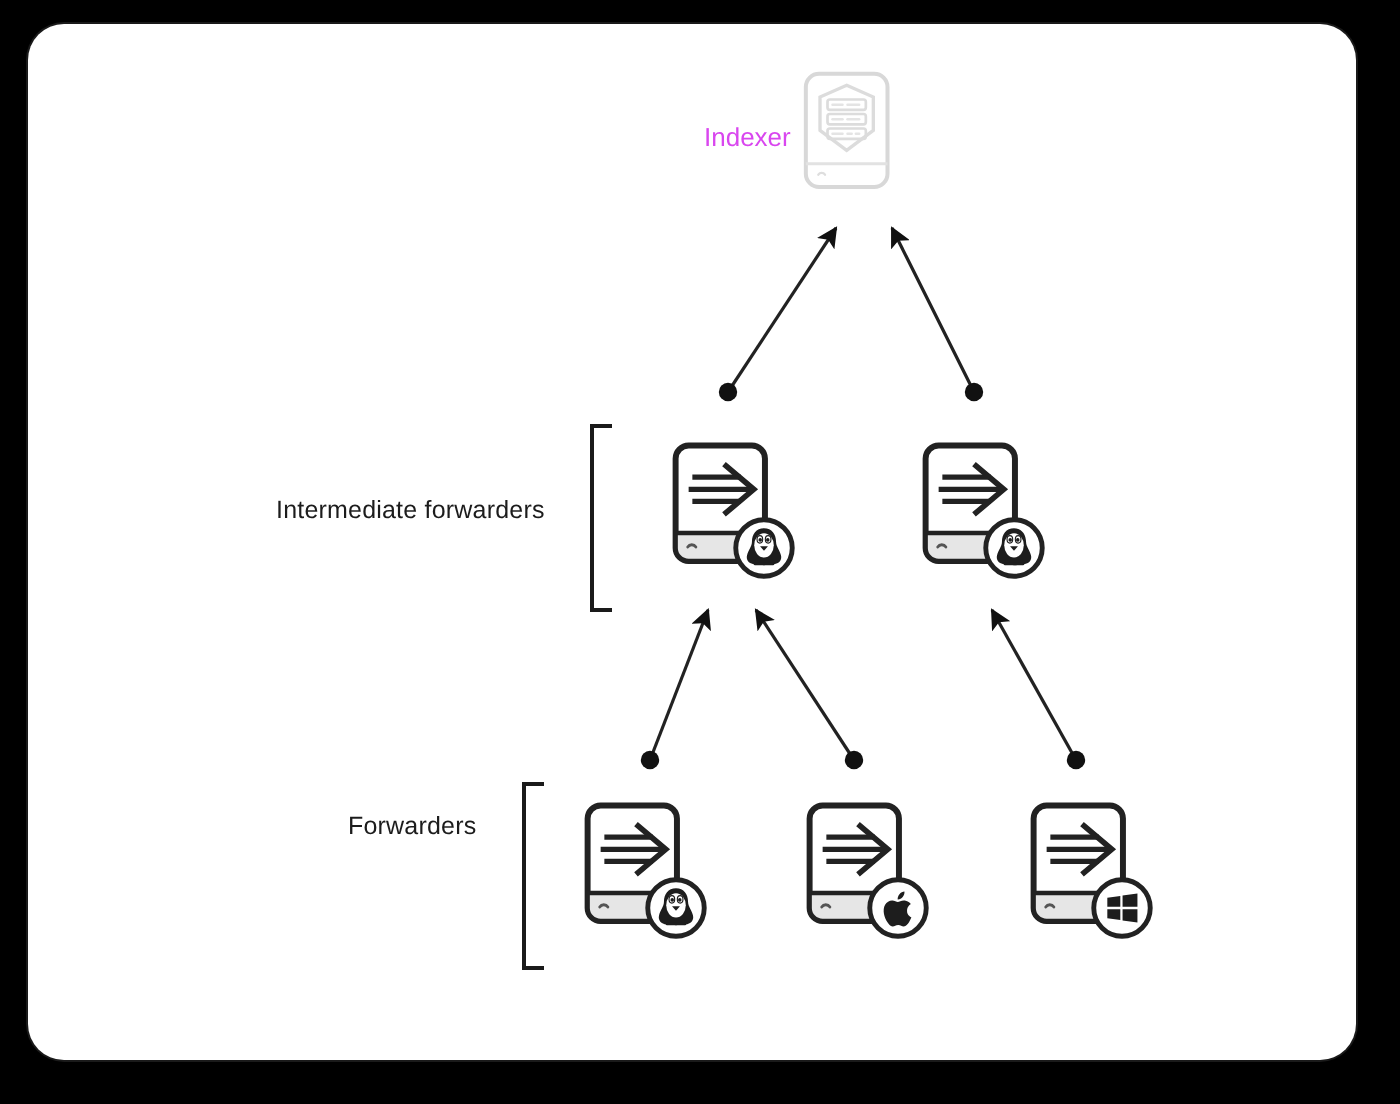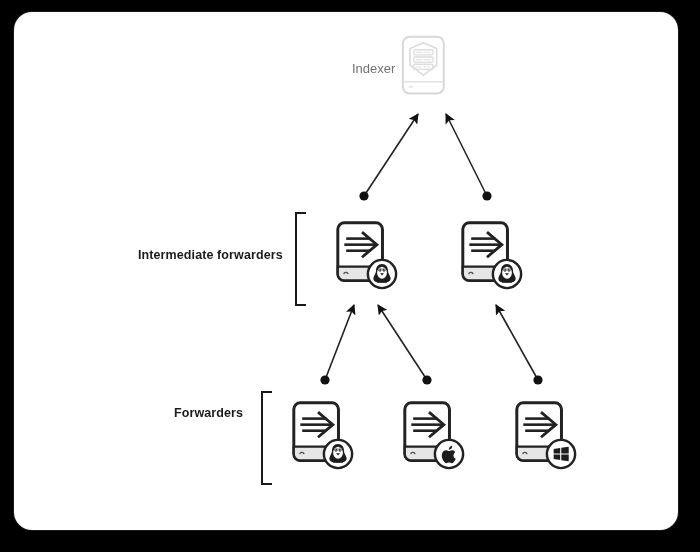--- a/index.html
+++ b/index.html
@@ -34,41 +34,41 @@
   #diagram {
     position: absolute;
     left: 0;
     top: 0;
     width: 700px;
     height: 552px;
   }
   .row-label {
     position: absolute;
     font-family: "Liberation Sans", sans-serif;
-    font-weight: bold;
+    font-weight: normal;
     font-size: 12.5px;
     color: #1c1c1c;
     white-space: nowrap;
     letter-spacing: 0.1px;
   }
   #label-intermediate {
     left: 138px;
     top: 248px;
   }
   #label-forwarders {
     left: 174px;
     top: 406px;
   }
   #label-indexer {
     position: absolute;
     left: 352px;
     top: 61px;
     font-family: "Liberation Sans", sans-serif;
     font-size: 13px;
-    color: #737373;
+    color: #d946ef;
     white-space: nowrap;
     text-align: center;
   }
 </style>
 </head>
 <body>
 
 <div id="canvas">
 
   <div id="card"></div>

